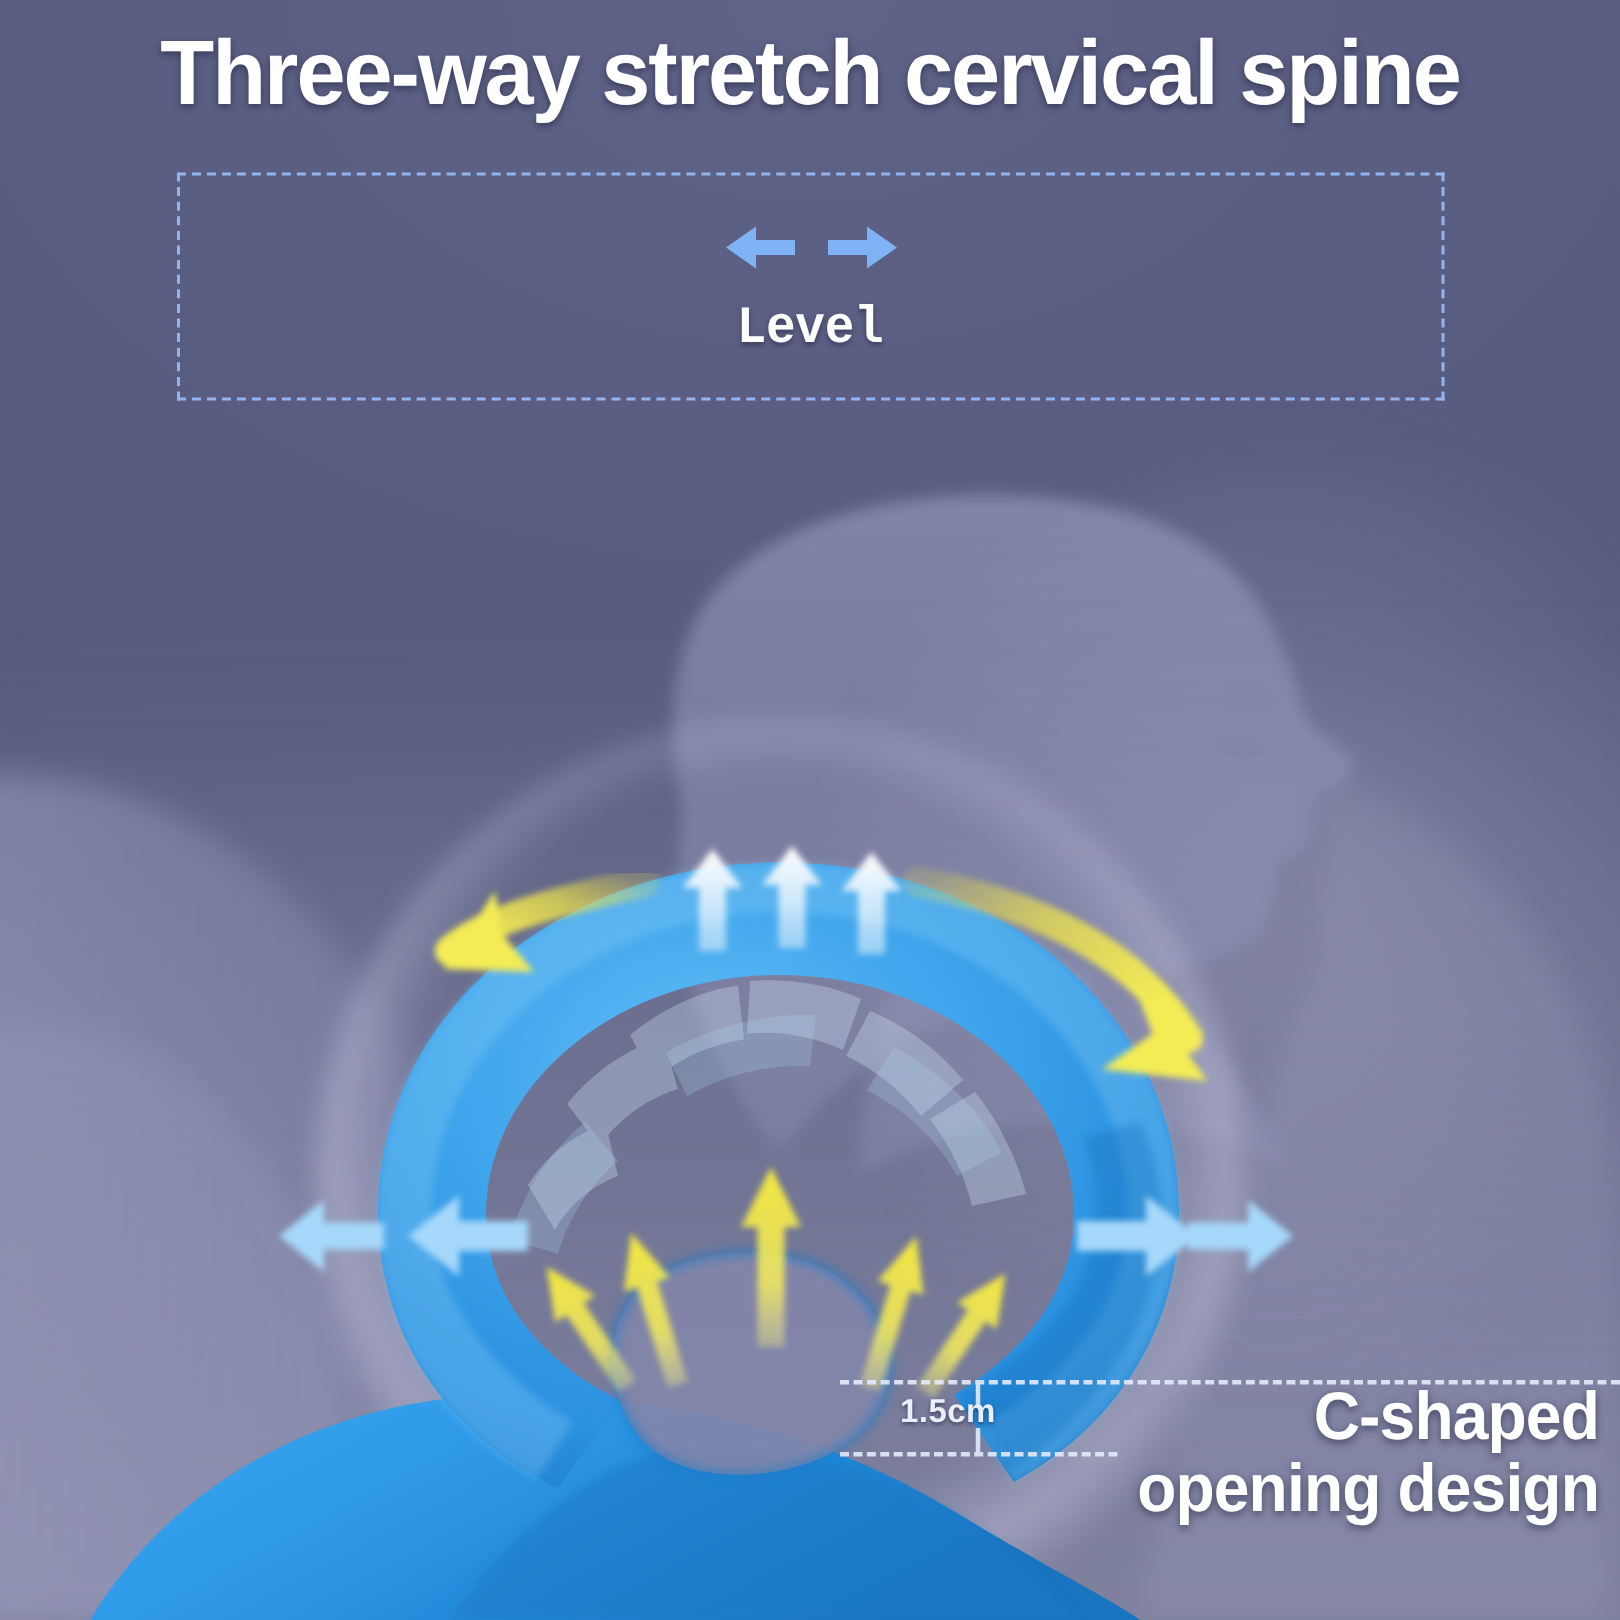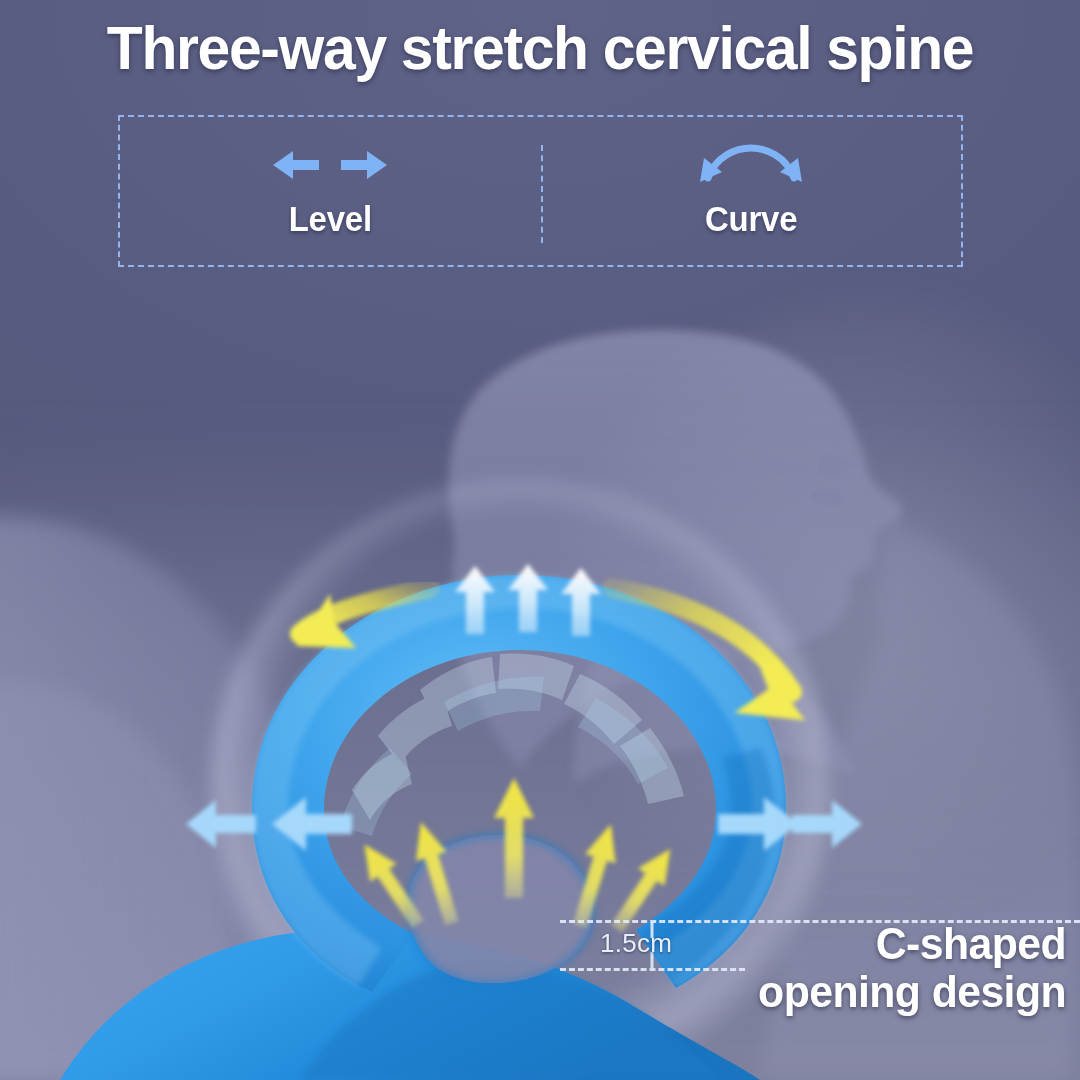--- a/index.html
+++ b/index.html
@@ -62,37 +62,38 @@
     width:845px; height:152px;
     border:2px dashed #93b4ee;
     display:flex;
   }
   .feature{
     flex:1 1 0;
     position:relative;
     display:flex; flex-direction:column;
     align-items:center; justify-content:center;
     gap:12px;
+    font-family:Liberation Mono, monospace;
   }
   .feature + .feature::before{
     content:"";
     position:absolute; left:0; top:28px; bottom:22px;
     border-left:2px dashed #93b4ee;
   }
   .feature-icon{ height:44px; display:flex; align-items:center; justify-content:center; }
   .feature-label{
     font-size:35px; font-weight:bold; color:#ffffff;
     letter-spacing:-.2px; transform:scaleX(.94);
     text-shadow:0 2px 4px rgba(25,28,55,.5);
   }
 
   
   #measure-label{
     position:absolute; left:600px; top:928px;
-    font-size:26px; color:#e9eefb; font-weight:normal;
+    font-size:22px; color:#e9eefb; font-weight:bold;
     letter-spacing:.3px;
     text-shadow:0 1px 3px rgba(25,28,55,.6);
   }
   #callout{
     position:absolute; right:14px; top:920px;
     width:460px;
     text-align:right;
     font-size:45px; line-height:1.06; font-weight:bold;
     color:#ffffff; letter-spacing:-.6px;
     transform:scaleX(.95); transform-origin:right center;
@@ -310,30 +311,20 @@
         <svg width="118" height="40" viewBox="0 0 118 40">
           <g fill="#7fb3f5">
             <path d="M2,20 L22,6 L22,15 L48,15 L48,25 L22,25 L22,34 Z"></path>
             <path d="M116,20 L96,6 L96,15 L70,15 L70,25 L96,25 L96,34 Z"></path>
           </g>
         </svg>
       </div>
       <div class="feature-label">Level</div>
     </div>
 
-    <div class="feature">
-      <div class="feature-icon">
-        <svg width="118" height="42" viewBox="0 0 118 42">
-          <path d="M16,34 C24,12 44,4 59,4 C74,4 94,12 102,34" stroke="#7fb3f5" stroke-width="7" fill="none" stroke-linecap="round"></path>
-          <path d="M8,38 L12,14 L30,28 Z" fill="#7fb3f5"></path>
-          <path d="M110,38 L106,14 L88,28 Z" fill="#7fb3f5"></path>
-        </svg>
-      </div>
-      <div class="feature-label">Curve</div>
-    </div>
 
 
   </div>
 
   <div id="measure-label">1.5cm</div>
 
   <div id="callout">
     <div>C-shaped</div>
     <div>opening design</div>
   </div>

